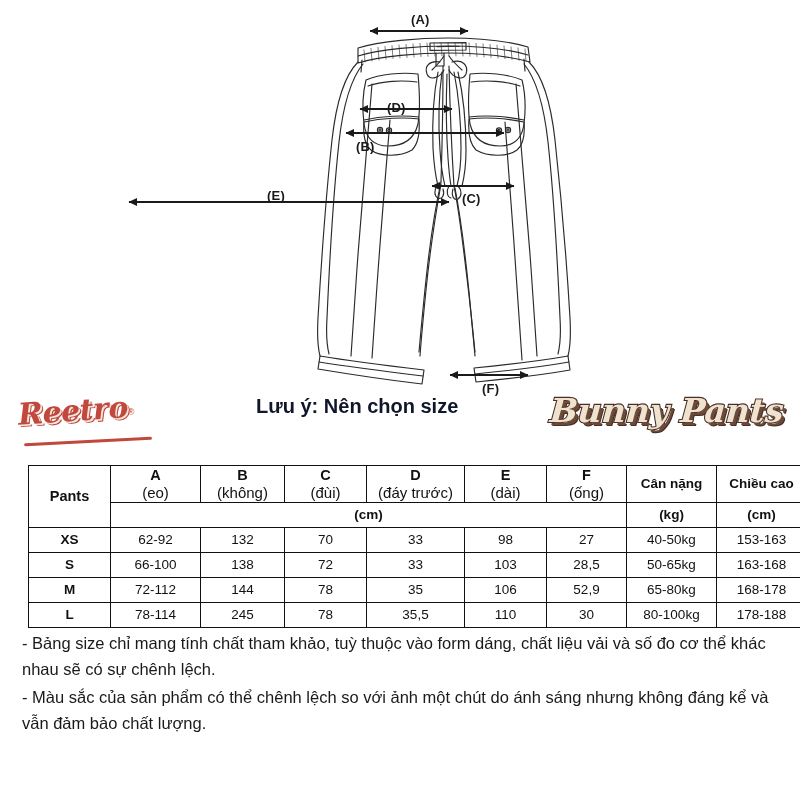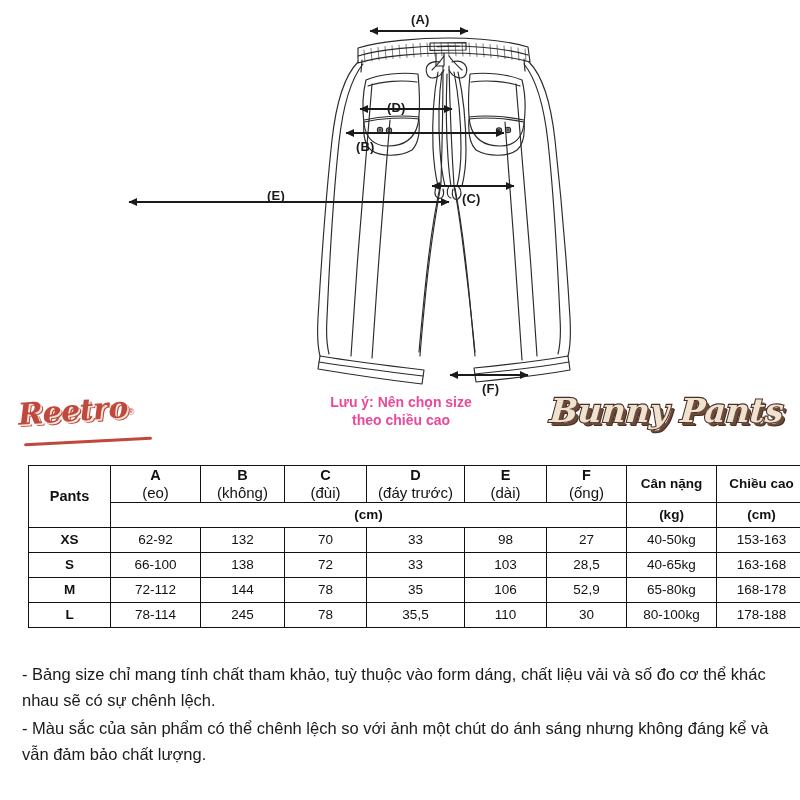--- a/index.html
+++ b/index.html
@@ -84,25 +84,25 @@
     background: #c0483c;
     border-radius: 2px;
     transform: rotate(-3deg);
   }
 
   #center-note {
     position: absolute;
     left: 256px;
     top: 6px;
     width: 290px;
-    text-align: center;
-    font-size: 14px;
+    text-align: left;
+    font-size: 20px;
     font-weight: bold;
     line-height: 1.25;
-    color: #ec4899;
+    color: #0f172a;
   }
 
   #logo-right {
     position: absolute;
     right: 16px;
     top: 6px;
     width: 240px;
     height: 56px;
     text-align: right;
   }
@@ -177,21 +177,20 @@
 
   
   #footnotes {
     position: absolute;
     left: 22px;
     top: 630px;
     width: 760px;
     font-size: 16.5px;
     line-height: 1.58;
     color: #1a1a1a;
-    margin-top: 31px;
   }
   #footnotes p {
     margin: 0 0 2px 0;
   }
 </style>
 </head>
 <body>
 
 <div id="diagram-area">
 
@@ -344,21 +343,20 @@
 
 <div id="brand-band">
 
   <div id="logo-left">
     <span class="logo-left-text">Reetro</span><span class="logo-left-reg">®</span>
     <div id="logo-left-underline"></div>
   </div>
 
   <div id="center-note">
     <div>Lưu ý: Nên chọn size</div>
-    <div>theo chiều cao</div>
   </div>
 
   <div id="logo-right">
     <span class="logo-right-text">Bunny Pants</span>
   </div>
 </div>
 
 <div id="size-table-wrap">
   <table class="size-table">
     <colgroup>
@@ -429,21 +427,21 @@
         <td>153-163</td>
       </tr>
       <tr>
         <td class="size-cell">S</td>
         <td>66-100</td>
         <td>138</td>
         <td>72</td>
         <td>33</td>
         <td>103</td>
         <td>28,5</td>
-        <td>40-65kg</td>
+        <td>50-65kg</td>
         <td>163-168</td>
       </tr>
       <tr>
         <td class="size-cell">M</td>
         <td>72-112</td>
         <td>144</td>
         <td>78</td>
         <td>35</td>
         <td>106</td>
         <td>52,9</td>

